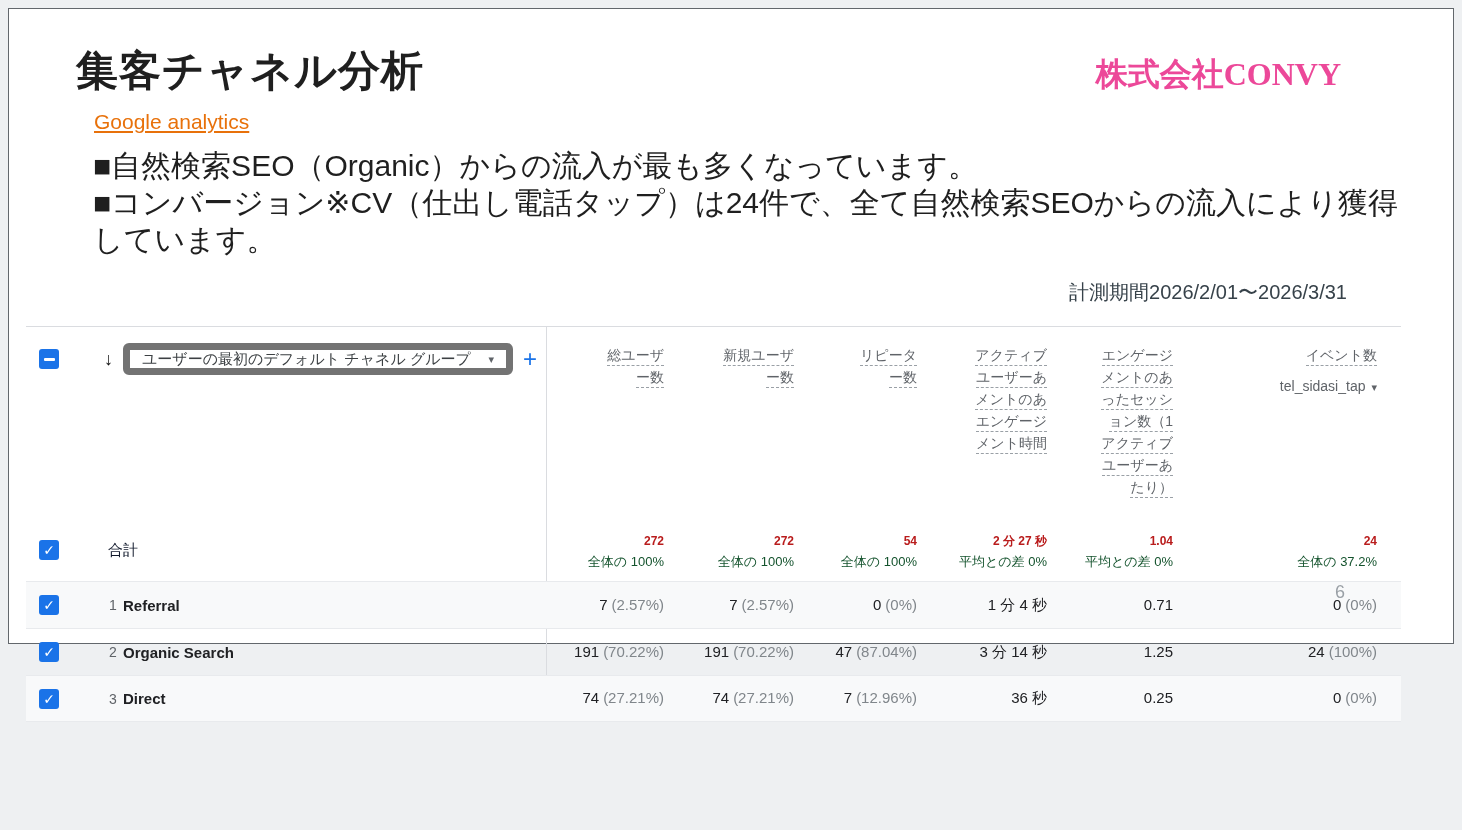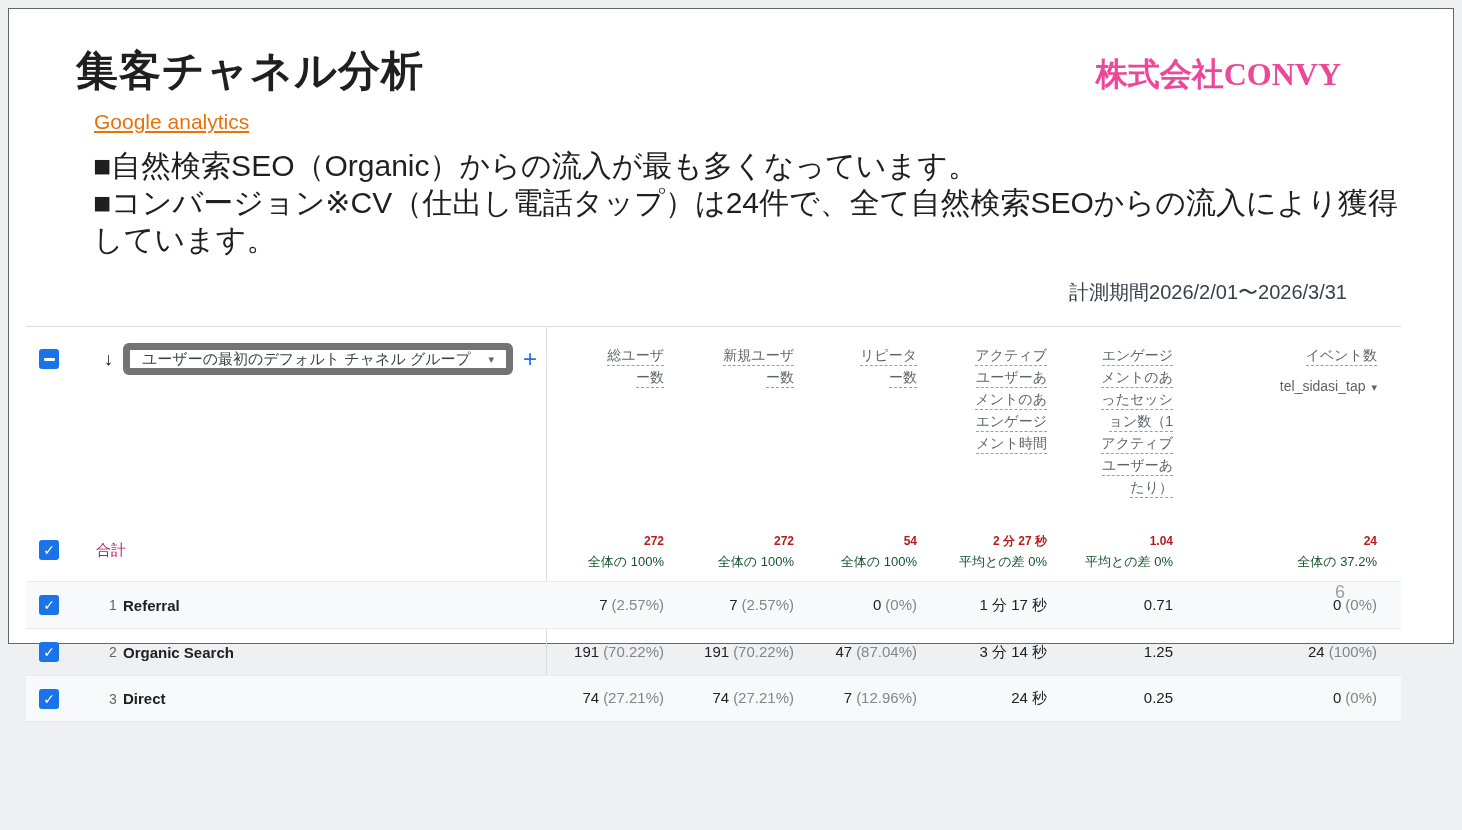--- a/index.html
+++ b/index.html
@@ -74,21 +74,21 @@
   .dropdown {
     margin-left:10px; height:32px; width:390px;
     border:7px solid #737373; border-radius:6px;
     display:flex; align-items:center; padding:0 12px;
     font-size:15px; color:#3c4043; cursor:pointer; background:#fff;
   }
   .dropdown .dd-label { flex:1; white-space:nowrap; overflow:hidden; }
   .plus-btn { margin-left:10px; color:#1a73e8; font-size:24px; font-weight:400; cursor:pointer; }
   
   .t-total { height:62px; }
-  .t-total .row-label { margin-left:37px; color:#be185d; font-size:15px; }
+  .t-total .row-label { margin-left:49px; color:#0f172a; font-size:15px; }
   .t-total .main { font-size:12px; font-weight:700; color:#b91c1c; line-height:18px; }
   .t-total .sub { font-size:13px; color:#14532d; margin-top:4px; line-height:15px; }
   
   .t-data { height:47px; border-top:1px solid #e8eaed; font-size:15px; }
   .t-data.striped { background:#f8f9fa; }
   .t-data:last-child { border-bottom:1px solid #e8eaed; }
   .row-num { margin-left:44px; width:20px; text-align:center; color:#5f6368; font-size:14px; }
   .chan { font-weight:700; color:#202124; }
   .t-data .main { color:#202124; }
   .t-data .sub { color:#80868b; margin-left:4px; }
@@ -205,21 +205,21 @@
         <span class="cb">
             <span class="mark">✓</span>
           </span>
         <span class="row-num">1</span>
         <span class="chan">Referral</span>
       </div>
       <div class="metrics">
         <div class="mc mc0"><span class="main">7</span><span class="sub">(2.57%)</span></div>
         <div class="mc mc1"><span class="main">7</span><span class="sub">(2.57%)</span></div>
         <div class="mc mc2"><span class="main">0</span><span class="sub">(0%)</span></div>
-        <div class="mc mc3"><span class="main">1 分 17 秒</span></div>
+        <div class="mc mc3"><span class="main">1 分 4 秒</span></div>
         <div class="mc mc4"><span class="main">0.71</span></div>
         <div class="mc mc5"><span class="main">0</span><span class="sub">(0%)</span></div>
       </div>
     </div>
 
     <div class="trow t-data">
       <div class="dim">
         <span class="cb">
             <span class="mark">✓</span>
           </span>
@@ -241,21 +241,21 @@
         <span class="cb">
             <span class="mark">✓</span>
           </span>
         <span class="row-num">3</span>
         <span class="chan">Direct</span>
       </div>
       <div class="metrics">
         <div class="mc mc0"><span class="main">74</span><span class="sub">(27.21%)</span></div>
         <div class="mc mc1"><span class="main">74</span><span class="sub">(27.21%)</span></div>
         <div class="mc mc2"><span class="main">7</span><span class="sub">(12.96%)</span></div>
-        <div class="mc mc3"><span class="main">24 秒</span></div>
+        <div class="mc mc3"><span class="main">36 秒</span></div>
         <div class="mc mc4"><span class="main">0.25</span></div>
         <div class="mc mc5"><span class="main">0</span><span class="sub">(0%)</span></div>
       </div>
     </div>
 
   </div>
 
   <div class="pagenum">6</div>
 </div>
 

